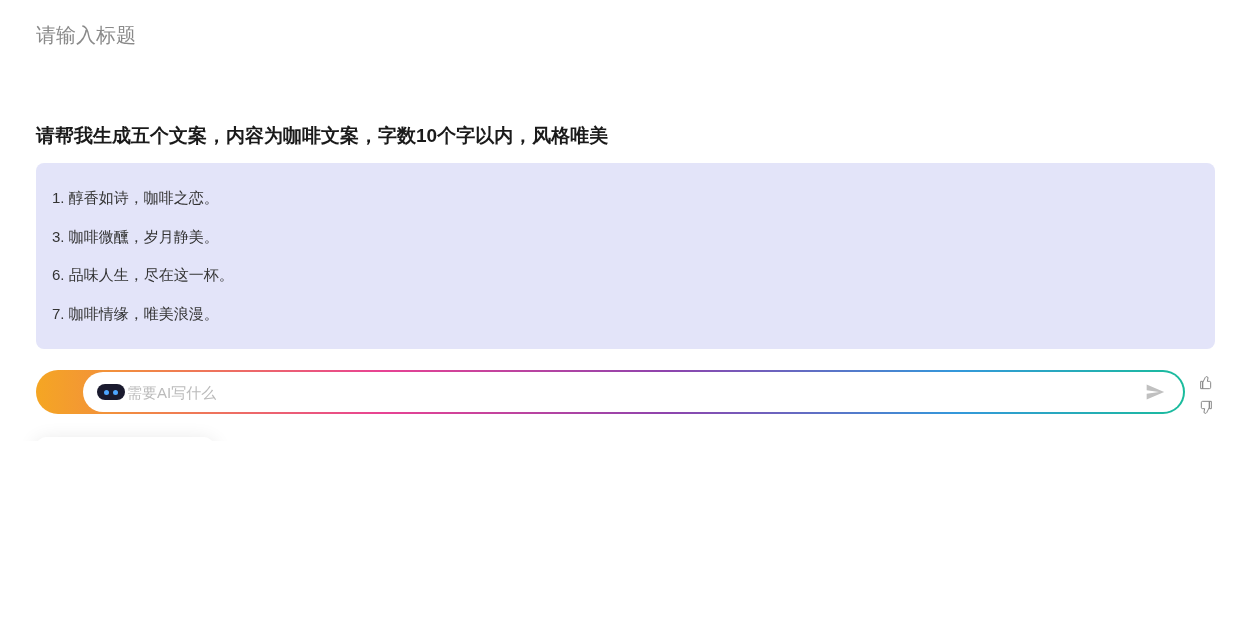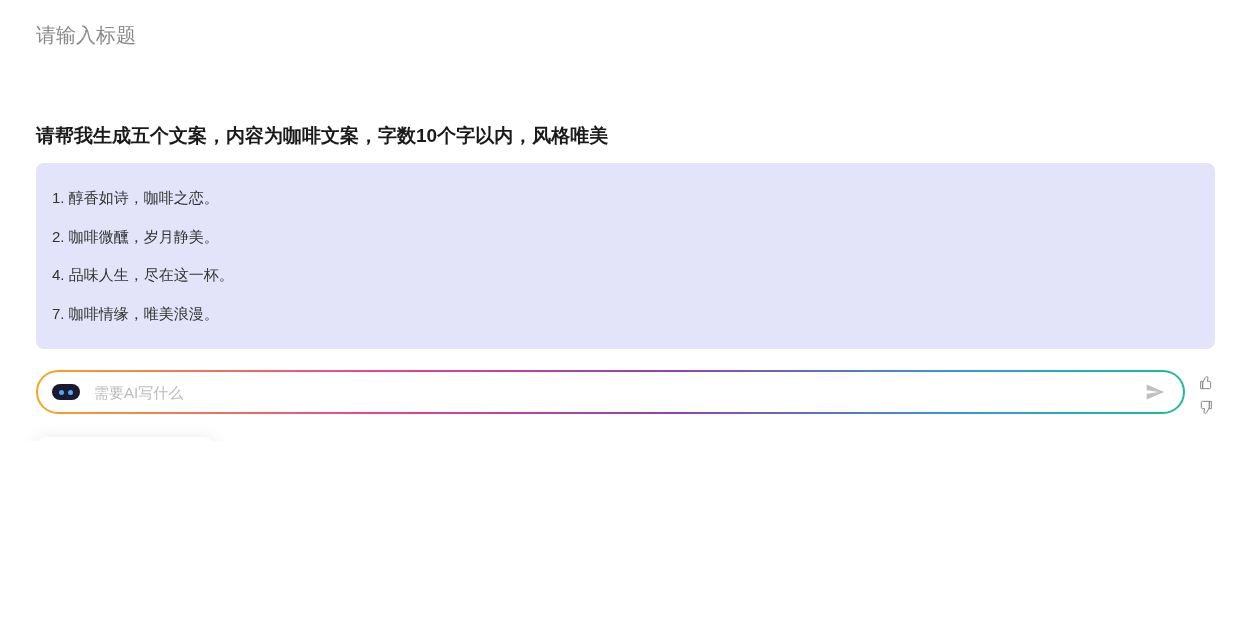--- a/index.html
+++ b/index.html
@@ -56,21 +56,22 @@
       padding: 2px;
       border-radius: 26px;
       background: linear-gradient(90deg, #f5a623 0%, #e84393 30%, #8e44ad 55%, #3498db 80%, #1abc9c 100%);
     }
     .input-inner {
       display: flex;
       align-items: center;
       background: #ffffff;
       border-radius: 24px;
       padding: 8px 16px 8px 12px;
-      gap: 12px;
+      gap: 0;
+      margin-left: 45px;
     }
     .bot-avatar {
       width: 32px;
       height: 24px;
       display: flex;
       align-items: center;
       justify-content: center;
       flex-shrink: 0;
     }
     .bot-face {
@@ -193,22 +194,22 @@
 <body>
 
 
 
 <input type="text" class="title-input" placeholder="请输入标题" style="">
 
 <div class="prompt-text">请帮我生成五个文案，内容为咖啡文案，字数10个字以内，风格唯美</div>
 
 <div class="response-box">
   <div class="response-item">1. 醇香如诗，咖啡之恋。</div>
-  <div class="response-item">2. 咖啡微醺，岁月静美。</div>
-  <div class="response-item">4. 品味人生，尽在这一杯。</div>
+  <div class="response-item">3. 咖啡微醺，岁月静美。</div>
+  <div class="response-item">6. 品味人生，尽在这一杯。</div>
   <div class="response-item">7. 咖啡情缘，唯美浪漫。</div>
 </div>
 
 <div class="input-row">
   <div class="input-container">
     <div class="input-inner">
       <div class="bot-avatar">
         <div class="bot-face"></div>
       </div>
       <input type="text" class="ai-input" placeholder="需要AI写什么" style="">

